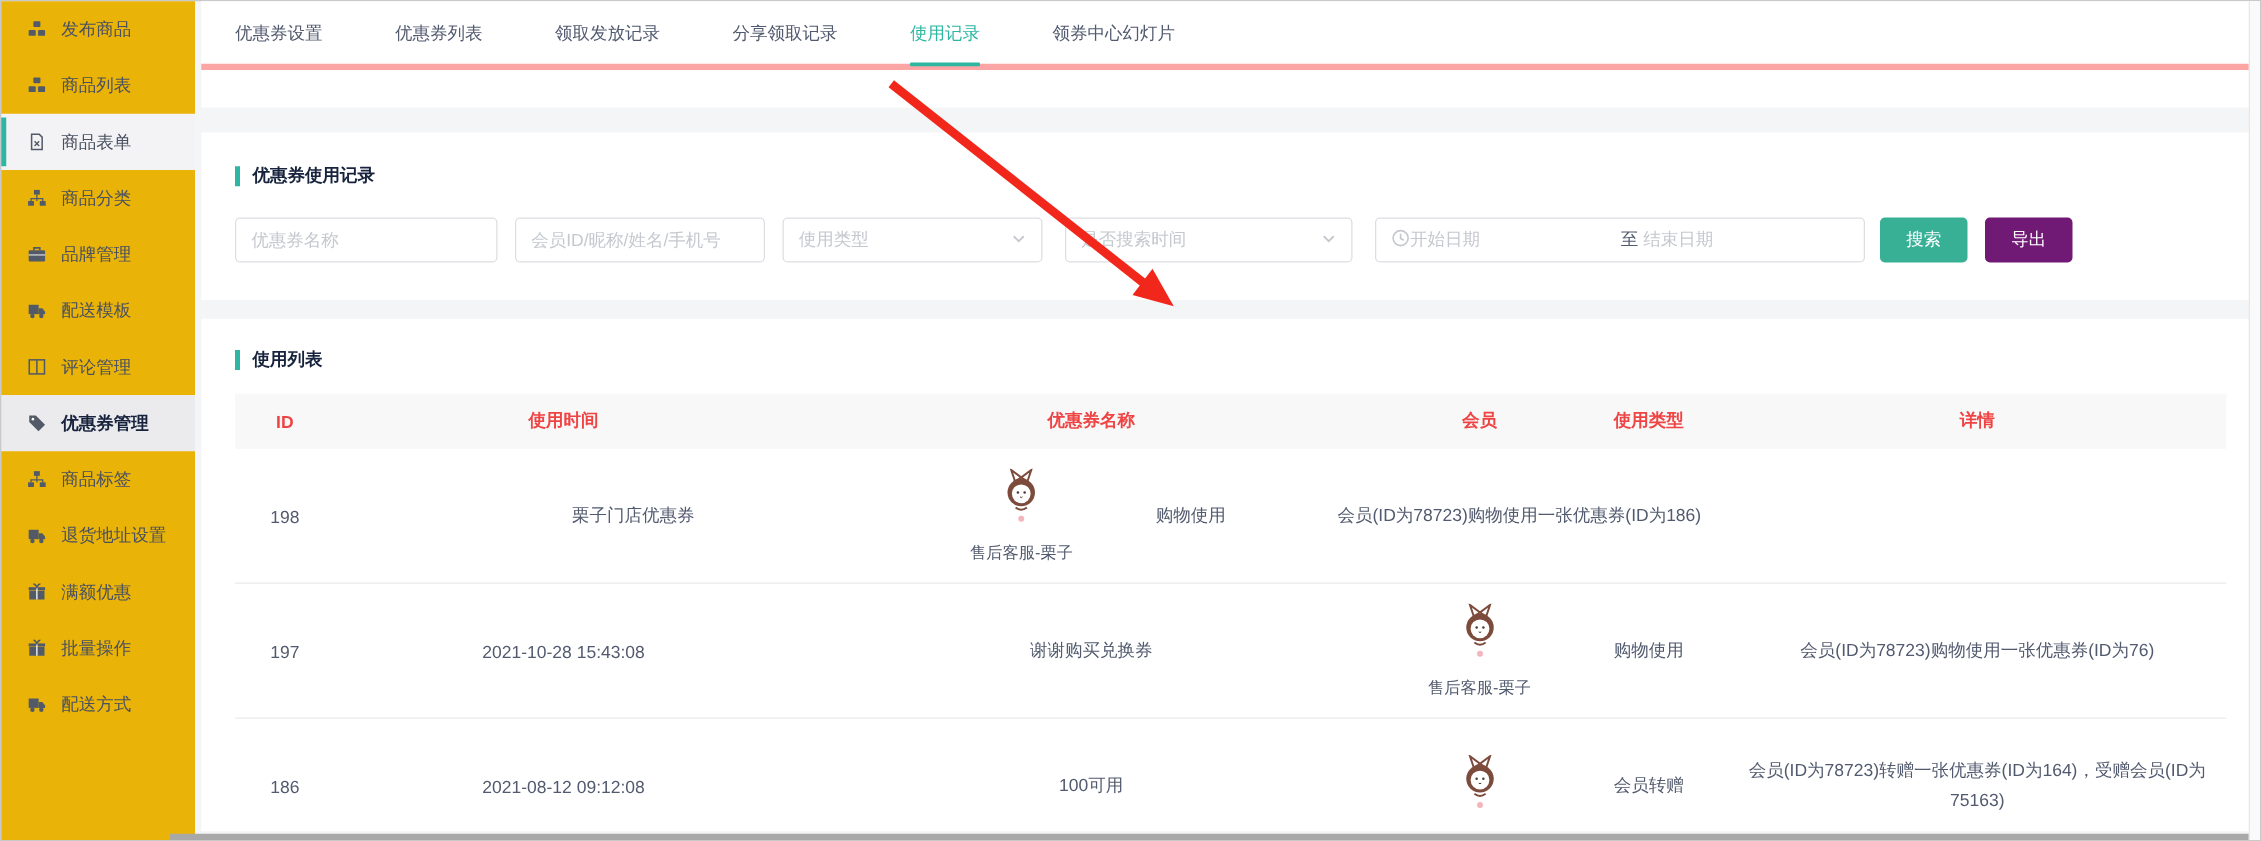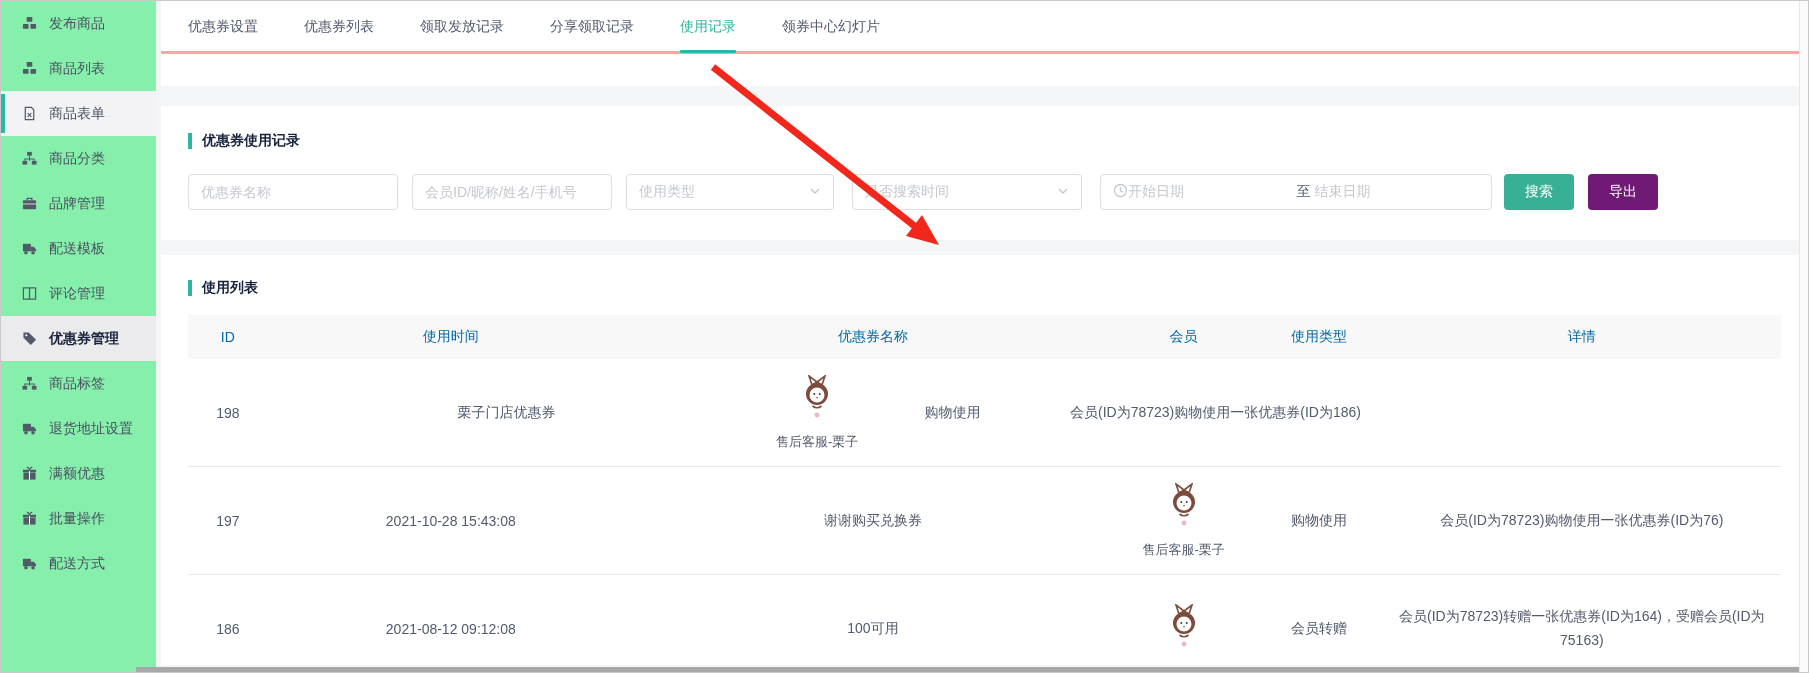--- a/index.html
+++ b/index.html
@@ -2,37 +2,37 @@
 <html><head>
 <meta charset="utf-8">
 <style>
   * { margin:0; padding:0; box-sizing:border-box; }
   html,body { width:1809px; height:673px; overflow:hidden;
     font-family:"Liberation Sans","DejaVu Sans",sans-serif; }
   .window { position:relative; width:1809px; height:673px; background:#f4f5f7;
     border:1px solid #c9c9c9; display:flex; }
 
   
-  .sidebar { width:155px; background:#86efac; flex-shrink:0; position:relative; z-index:2; }
+  .sidebar { width:155px; background:#eab308; flex-shrink:0; position:relative; z-index:2; }
   .side-item { height:45px; display:flex; align-items:center; gap:11px;
     padding-left:21px; font-size:14px; color:#495060; cursor:pointer; position:relative; }
   .side-item .icn { width:16px; height:16px; color:#525a68; display:flex; align-items:center; }
   .side-item .icn svg { width:15px; height:15px; }
   .side-item.highlight { background:#f3f3f5; }
   .side-item.highlight::before { content:""; position:absolute; left:0; top:3px; bottom:3px;
     width:4px; background:#2db7a2; }
   .side-item.active { background:#ebebee; font-weight:bold; color:#17233d; }
 
   
   .content { flex:1; min-width:0; padding-left:5px; position:relative; }
   .card { background:#fff; }
 
   
   .card-tabs { height:85px; padding-top:17px; }
-  .tab-list { display:flex; gap:46px; padding:0 27px; border-bottom:3px solid #fca5a5; }
+  .tab-list { display:flex; gap:58px; padding:0 27px; border-bottom:5px solid #fca5a5; }
   .tab { font-size:14px; color:#515a6e; padding-bottom:15px; position:relative; cursor:pointer; white-space:nowrap; }
   .tab.active { color:#2db7a2; }
   .tab.active::after { content:""; position:absolute; left:0; right:0; bottom:-2px;
     height:3px; background:#2db7a2; border-radius:1px; }
 
   
   .section-title { display:flex; align-items:center; gap:10px;
     font-size:14px; font-weight:bold; color:#17233d; }
   .accent-bar { width:4px; height:16px; background:#2db7a2; }
 
@@ -55,21 +55,21 @@
   .date-range .dr-sep { color:#515a6e; padding:0 4px; }
   .btn { height:36px; width:70px; border:none; border-radius:4px; color:#fff;
     font-size:14px; cursor:pointer; display:inline-flex; align-items:center; justify-content:center; }
   .btn-search { background:#38b096; margin-left:12px; }
   .btn-export { background:#701a75; margin-left:14px; }
 
   
   .card-list { margin-top:15px; height:410px; padding:24px 27px 0; overflow:hidden; }
   .table { margin-top:18px; width:100%; }
   .thead { display:flex; align-items:center; height:44px; background:#f8f8f9;
-    font-size:14px; font-weight:normal; color:#0369a1; }
+    font-size:14px; font-weight:bold; color:#ef4444; }
   .trow { display:flex; align-items:center; min-height:108px; border-bottom:1px solid #e8eaec;
     font-size:14px; color:#515a6e; }
   .cell { text-align:center; padding:0 6px; }
   .c0 { width:5%; } .c1 { width:23%; } .c2 { width:30%; } .c3 { width:9%; }
   .c4 { width:8%; } .c5 { width:25%; line-height:1.7; }
   .member-cell { display:flex; flex-direction:column; align-items:center; gap:9px; }
   .member-cell svg { width:40px; height:46px; }
   .member-name { font-size:13px; color:#515a6e; }
 
   

